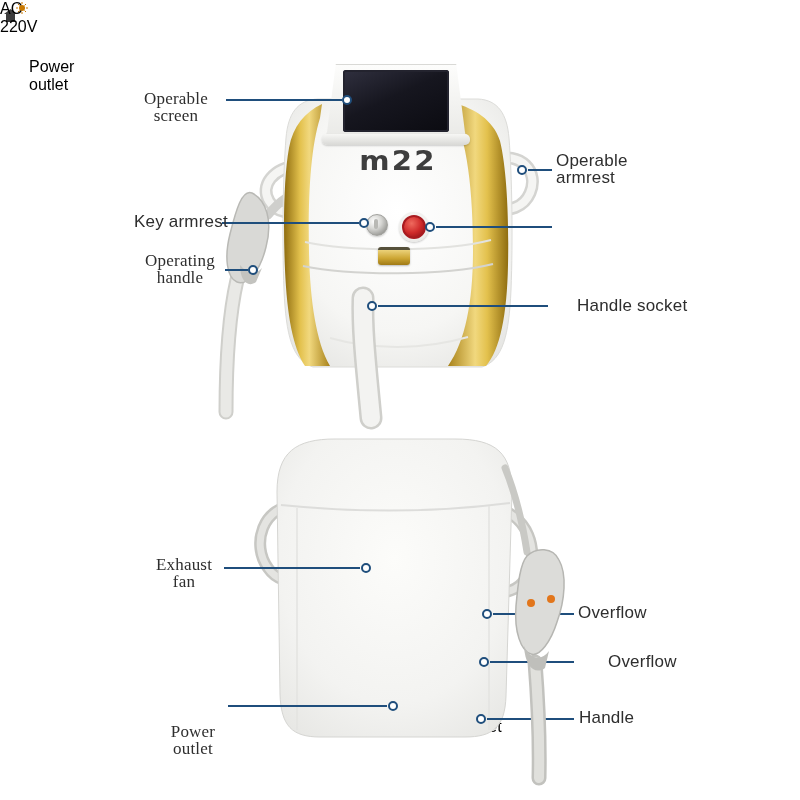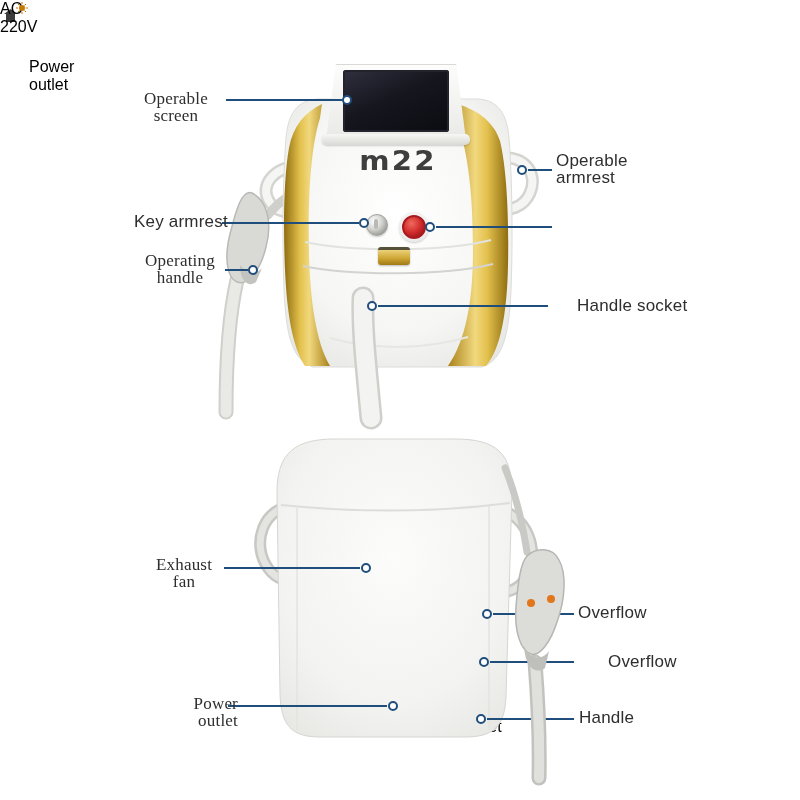--- a/index.html
+++ b/index.html
@@ -307,17 +307,17 @@
   <div class="callout" style="left:134px;top:213px;">Key armrest</div>
   <div class="callout c-center" style="left:134px;top:252px;width:92px;">Operating
 handle</div>
   <div class="callout" style="left:556px;top:152px;">Operable
 armrest</div>
   <div class="callout" style="left:577px;top:297px;">Handle socket</div>
   <div class="callout c-center" style="left:140px;top:556px;width:88px;">Exhaust
 fan</div>
   <div class="callout" style="left:578px;top:604px;">Overflow</div>
   <div class="callout" style="left:608px;top:653px;">Overflow</div>
-  <div class="callout c-center" style="left:148px;top:695px;width:90px;text-align:right;">Power
+  <div class="callout c-center" style="left:148px;top:723px;width:90px;">Power
 outlet</div>
   <div class="callout" style="left:579px;top:709px;">Handle</div>
 
 </div>
 
 </body></html>

